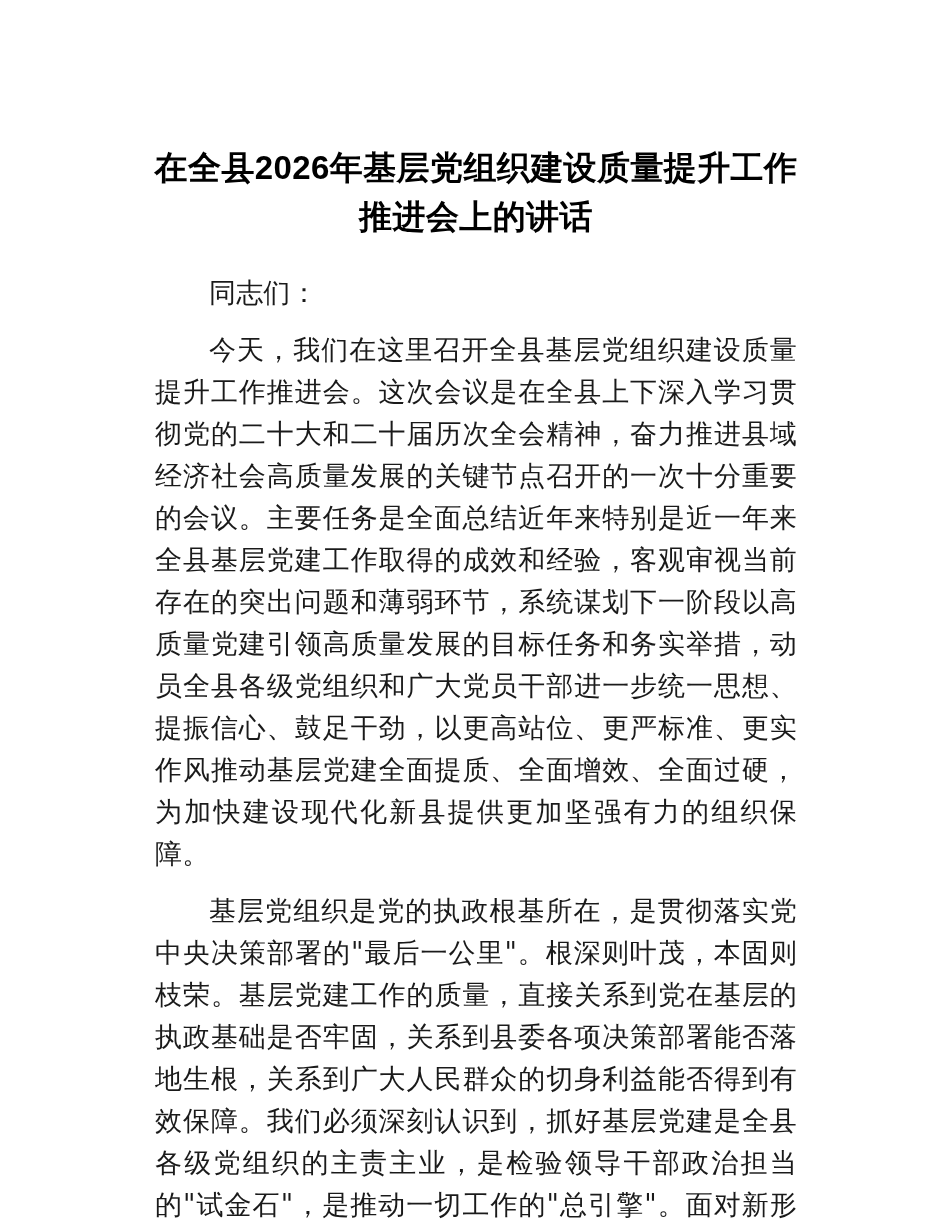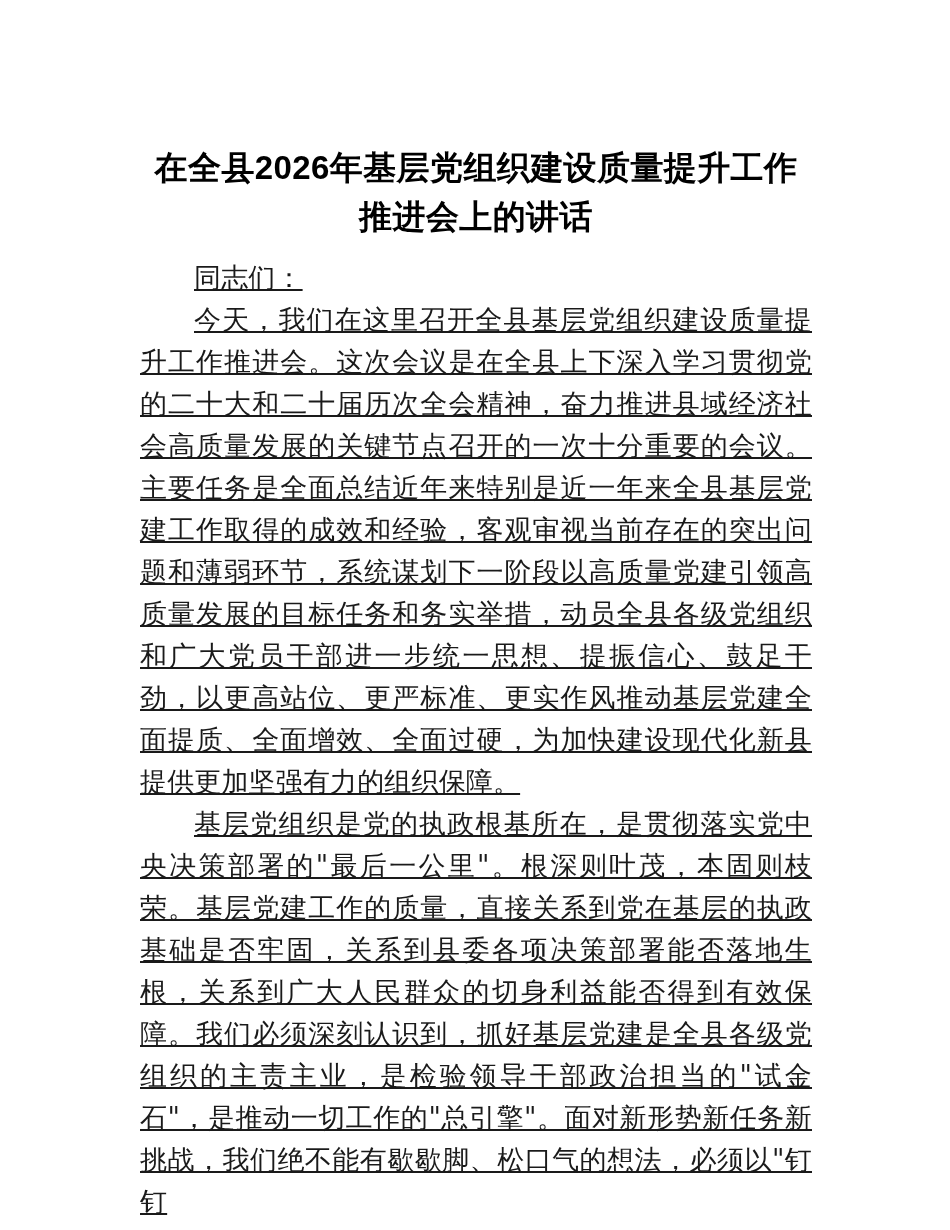--- a/index.html
+++ b/index.html
@@ -47,27 +47,26 @@
   
   .body-block {
     padding-top: 16px;
   }
 
   p.para {
     font-family: "DejaVu Serif", "Liberation Serif", serif;
     font-size: 27px;
     line-height: 42px;
     color: #1a1a1a;
-    margin: 0;
+    margin: 15px;
     text-align: justify;
     text-justify: inter-character;
     text-align-last: left;
     word-break: break-all;
     letter-spacing: 0.15px;
-    text-decoration: underline;
   }
 
   p.para.indent {
     text-indent: 2em;
   }
 
   p.para.salutation {
     text-indent: 2em;
   }
 </style>

